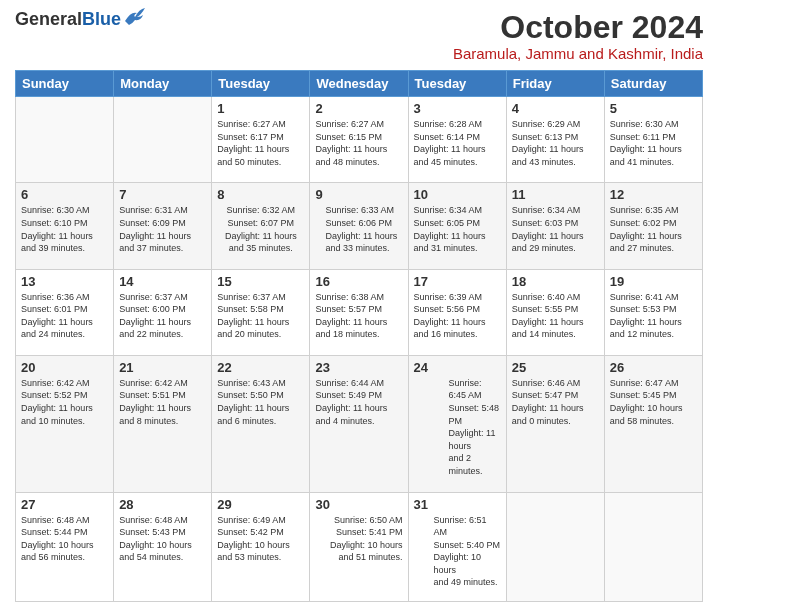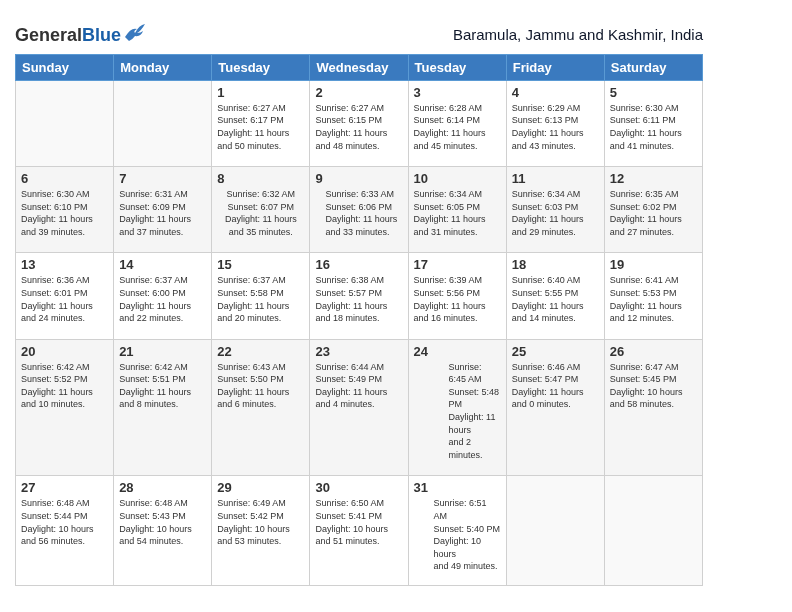--- a/index.html
+++ b/index.html
@@ -6,21 +6,21 @@
     body {
       font-family: Arial, sans-serif;
       background: #fff;
       width: 792px;
       height: 612px;
       overflow: hidden;
     }
     .page {
       width: 718px;
       height: 612px;
-      padding: 26px 15px;
+      padding: 10px 15px;
       display: flex;
       flex-direction: column;
     }
     .header {
       display: flex;
       justify-content: space-between;
       align-items: flex-start;
       margin-bottom: 8px;
     }
     .logo {
@@ -41,21 +41,21 @@
     }
     .title-block h1 {
       font-size: 32px;
       font-weight: bold;
       color: #333;
       line-height: 1.1;
     }
     .title-block h2 {
       font-size: 15px;
       font-weight: normal;
-      color: #0f172a;
+      color: #b91c1c;
     }
     .calendar {
       flex: 1;
       border: 1px solid #ccc;
       border-collapse: collapse;
       width: 100%;
       table-layout: fixed;
     }
     .calendar th {
       background-color: #3a7abf;
@@ -102,20 +102,21 @@
       <div style="display:flex; align-items:center;">
         <span class="logo-text">
           <span class="general">General</span><span class="blue">Blue</span>
         </span>
         <svg width="22" height="18" viewBox="0 0 22 18" style="margin-left:2px;margin-top:-8px;">
           <path d="M2 14 Q8 4 14 6 Q10 8 12 10 Q16 2 22 1 Q18 8 14 10 Q18 10 20 8 Q18 14 12 13 Q10 16 6 18 Z" fill="#3a7abf"></path>
         </svg>
       </div>
     </div>
     <div class="title-block">
+      <h1>October 2024</h1>
       <h2>Baramula, Jammu and Kashmir, India</h2>
     </div>
   </div>
 
   <table class="calendar">
     <thead>
       <tr>
         <th>Sunday</th>
         <th>Monday</th>
         <th>Tuesday</th>
@@ -335,21 +336,21 @@
           </td>
           <td>
             <div class="day-number">29</div>
             <div class="day-info" style="white-space: pre-line;">Sunrise: 6:49 AM
 Sunset: 5:42 PM
 Daylight: 10 hours
 and 53 minutes.</div>
           </td>
           <td>
             <div class="day-number">30</div>
-            <div class="day-info" style="white-space: pre-line;">Sunrise: 6:50 AM
+            <div class="day-info" style="white-space: pre-line; text-align: right;">Sunrise: 6:50 AM
 Sunset: 5:41 PM
 Daylight: 10 hours
 and 51 minutes.</div>
           </td>
           <td>
             <div class="day-number">31</div>
             <div class="day-info" style="white-space: pre-line; margin-left: 20px;">Sunrise: 6:51 AM
 Sunset: 5:40 PM
 Daylight: 10 hours
 and 49 minutes.</div>

